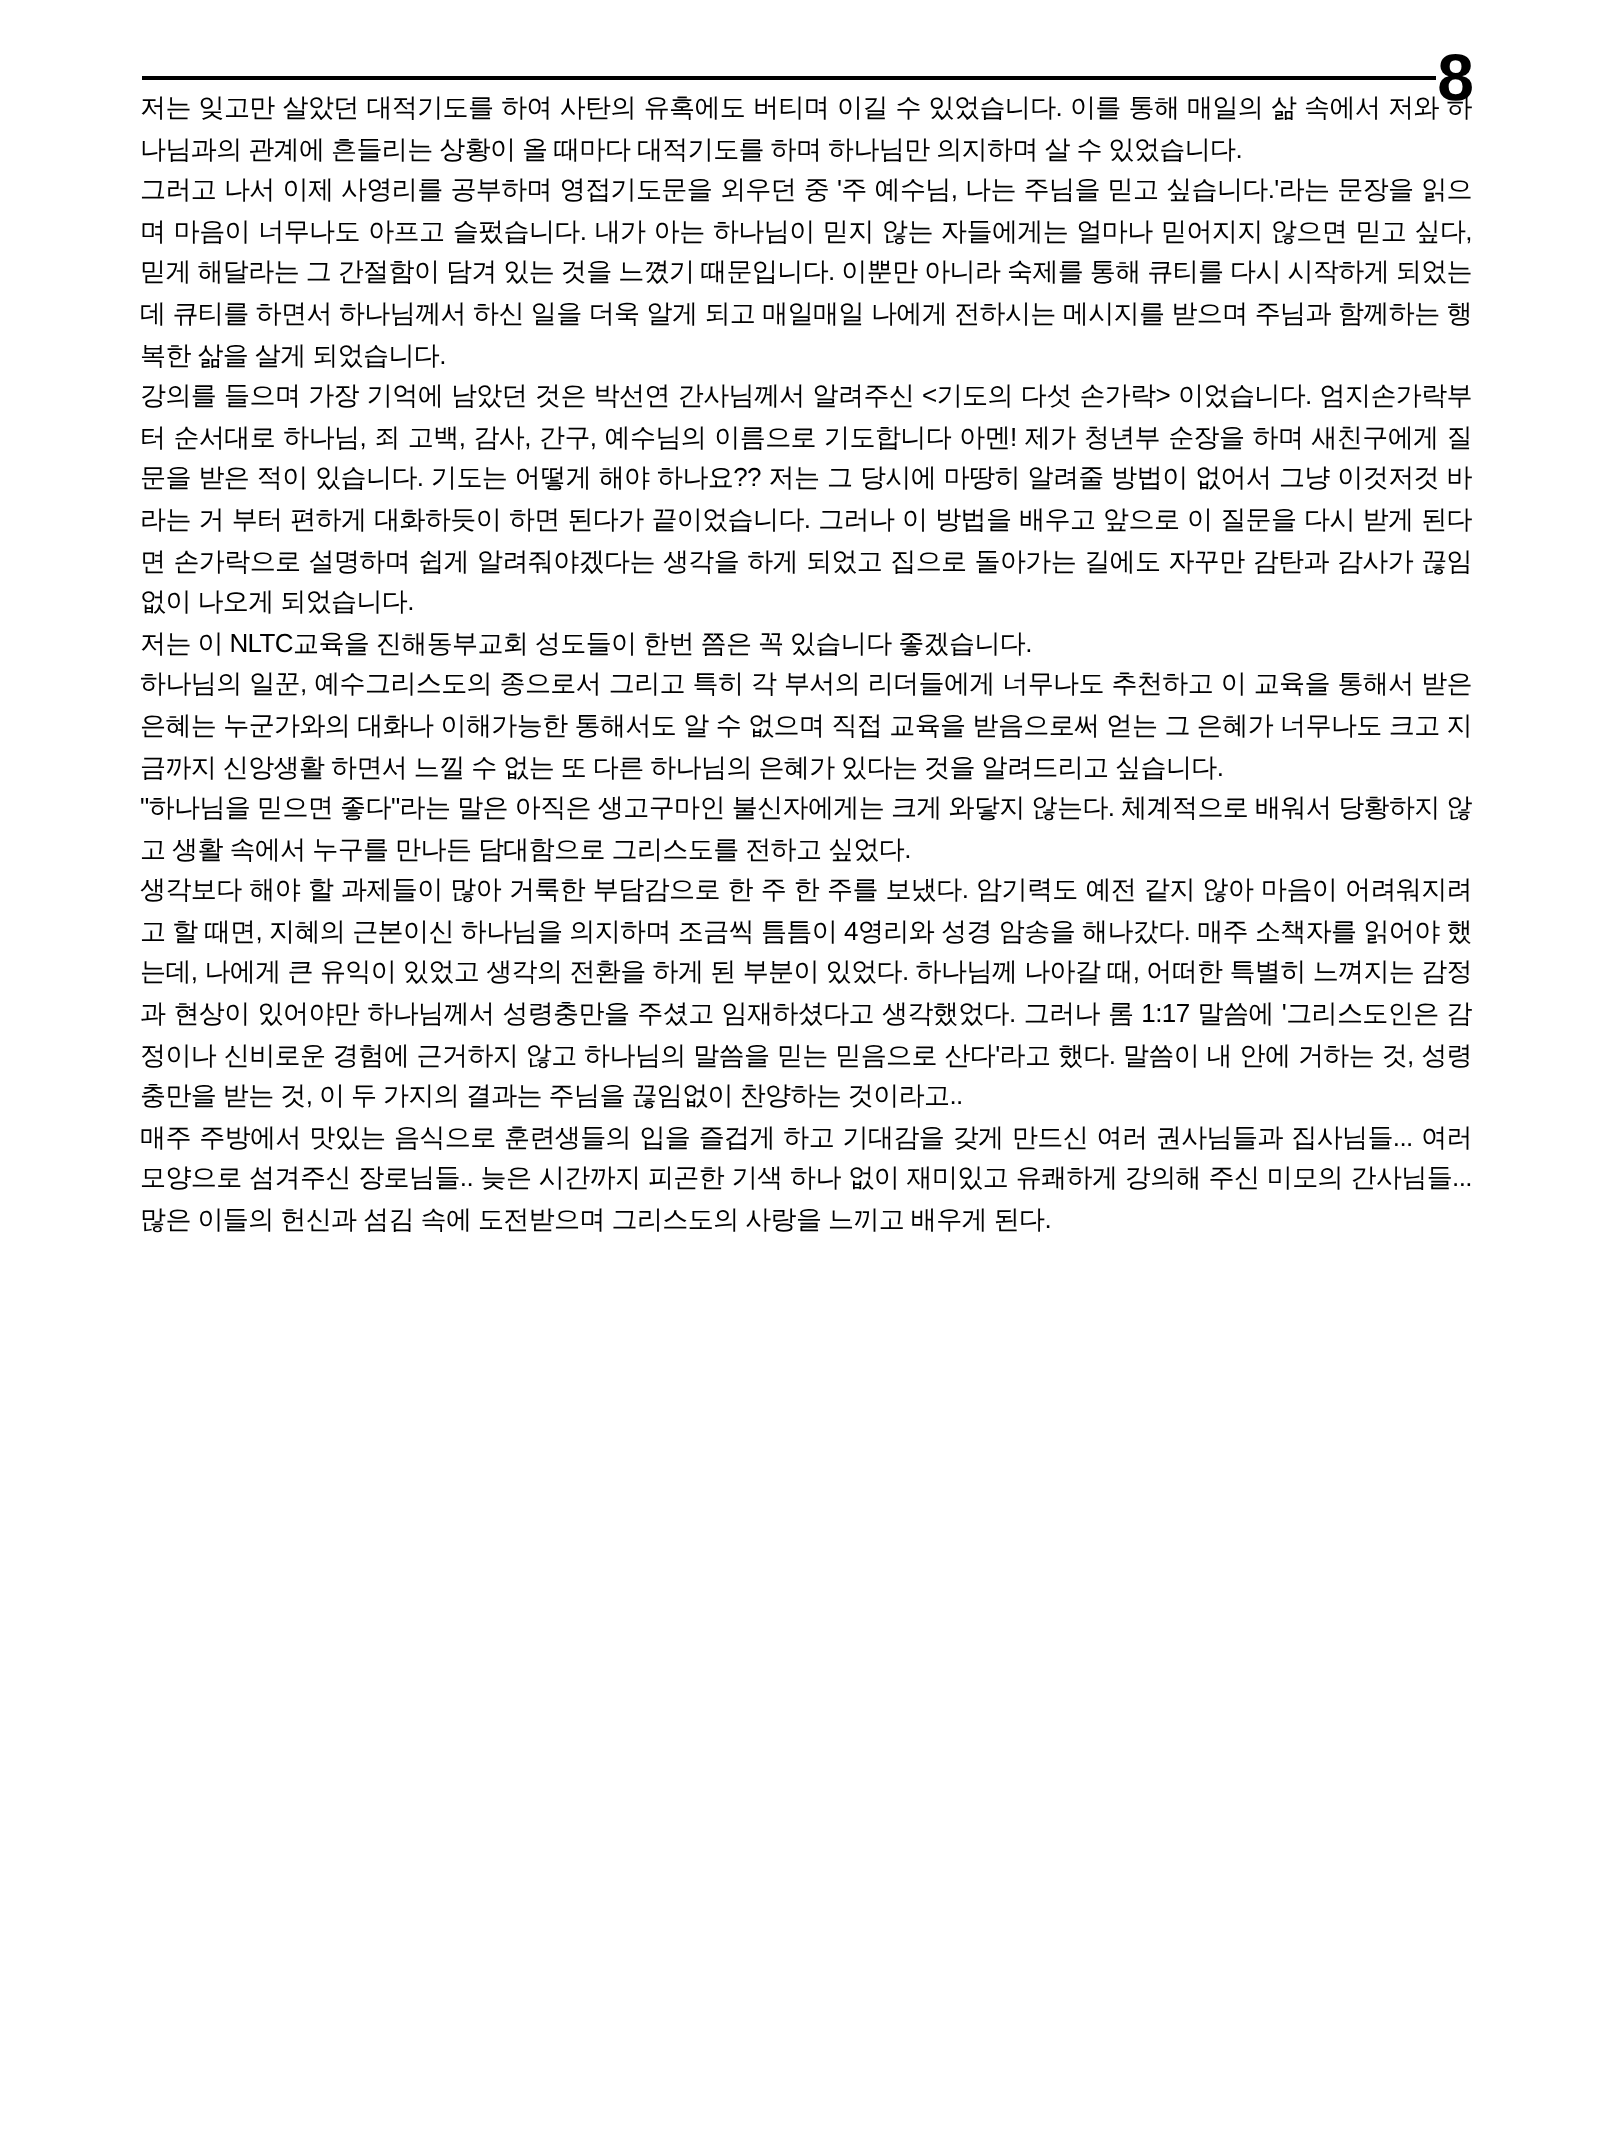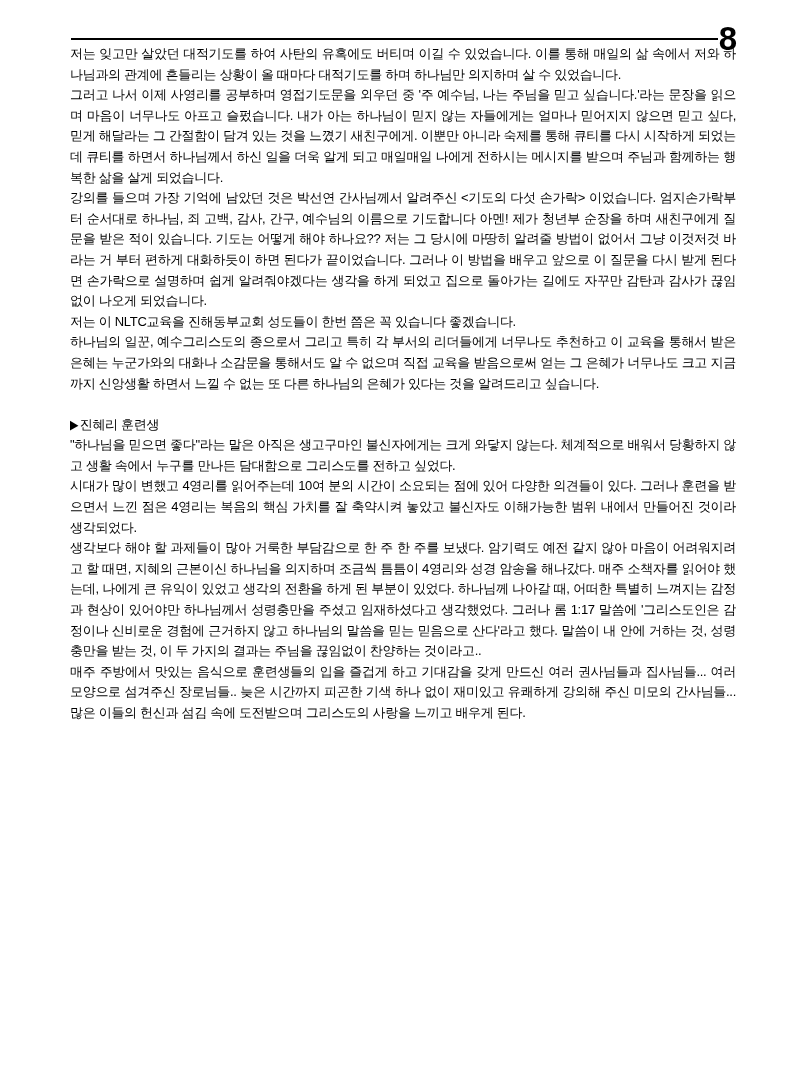--- a/index.html
+++ b/index.html
@@ -64,27 +64,25 @@
 
 <div class="page">
 
   <div class="page-header">
     <div class="header-rule"></div>
     <div class="page-number">8</div>
   </div>
 
   <div class="content">
     <p>저는 잊고만 살았던 대적기도를 하여 사탄의 유혹에도 버티며 이길 수 있었습니다. 이를 통해 매일의 삶 속에서 저와 하나님과의 관계에 흔들리는 상황이 올 때마다 대적기도를 하며 하나님만 의지하며 살 수 있었습니다.</p>
-    <p>그러고 나서 이제 사영리를 공부하며 영접기도문을 외우던 중 '주 예수님, 나는 주님을 믿고 싶습니다.'라는 문장을 읽으며 마음이 너무나도 아프고 슬펐습니다. 내가 아는 하나님이 믿지 않는 자들에게는 얼마나 믿어지지 않으면 믿고 싶다, 믿게 해달라는 그 간절함이 담겨 있는 것을 느꼈기 새친구에게. 이뿐만 아니라 숙제를 통해 큐티를 다시 시작하게 되었는데 큐티를 하면서 하나님께서 하신 일을 더욱 알게 되고 매일매일 나에게 전하시는 메시지를 받으며 주님과 함께하는 행복한 삶을 살게 되었습니다.</p>
+    <p>그러고 나서 이제 사영리를 공부하며 영접기도문을 외우던 중 '주 예수님, 나는 주님을 믿고 싶습니다.'라는 문장을 읽으며 마음이 너무나도 아프고 슬펐습니다. 내가 아는 하나님이 믿지 않는 자들에게는 얼마나 믿어지지 않으면 믿고 싶다, 믿게 해달라는 그 간절함이 담겨 있는 것을 느꼈기 때문입니다. 이뿐만 아니라 숙제를 통해 큐티를 다시 시작하게 되었는데 큐티를 하면서 하나님께서 하신 일을 더욱 알게 되고 매일매일 나에게 전하시는 메시지를 받으며 주님과 함께하는 행복한 삶을 살게 되었습니다.</p>
     <p>강의를 들으며 가장 기억에 남았던 것은 박선연 간사님께서 알려주신 &lt;기도의 다섯 손가락&gt; 이었습니다. 엄지손가락부터 순서대로 하나님, 죄 고백, 감사, 간구, 예수님의 이름으로 기도합니다 아멘! 제가 청년부 순장을 하며 새친구에게 질문을 받은 적이 있습니다. 기도는 어떻게 해야 하나요?? 저는 그 당시에 마땅히 알려줄 방법이 없어서 그냥 이것저것 바라는 거 부터 편하게 대화하듯이 하면 된다가 끝이었습니다. 그러나 이 방법을 배우고 앞으로 이 질문을 다시 받게 된다면 손가락으로 설명하며 쉽게 알려줘야겠다는 생각을 하게 되었고 집으로 돌아가는 길에도 자꾸만 감탄과 감사가 끊임 없이 나오게 되었습니다.</p>
     <p>저는 이 NLTC교육을 진해동부교회 성도들이 한번 쯤은 꼭 있습니다 좋겠습니다.</p>
-    <p>하나님의 일꾼, 예수그리스도의 종으로서 그리고 특히 각 부서의 리더들에게 너무나도 추천하고 이 교육을 통해서 받은 은혜는 누군가와의 대화나 소감문을 통해서도 알 수 없으며 직접 교육을 받음으로써 얻는 그 은혜가 너무나도 크고 지금까지 신앙생활 하면서 느낄 수 없는 또 다른 하나님의 은혜가 있다는 것을 알려드리고 싶습니다.</p>
+    <p>하나님의 일꾼, 예수그리스도의 종으로서 그리고 특히 각 부서의 리더들에게 너무나도 추천하고 이 교육을 통해서 받은 은혜는 누군가와의 대화나 이해가능한 통해서도 알 수 없으며 직접 교육을 받음으로써 얻는 그 은혜가 너무나도 크고 지금까지 신앙생활 하면서 느낄 수 없는 또 다른 하나님의 은혜가 있다는 것을 알려드리고 싶습니다.</p>
 
-    <p class="section-heading"><span class="marker">▶</span><span>진혜리 훈련생</span></p>
 
     <p>"하나님을 믿으면 좋다"라는 말은 아직은 생고구마인 불신자에게는 크게 와닿지 않는다. 체계적으로 배워서 당황하지 않고 생활 속에서 누구를 만나든 담대함으로 그리스도를 전하고 싶었다.</p>
-    <p>시대가 많이 변했고 4영리를 읽어주는데 10여 분의 시간이 소요되는 점에 있어 다양한 의견들이 있다. 그러나 훈련을 받으면서 느낀 점은 4영리는 복음의 핵심 가치를 잘 축약시켜 놓았고 불신자도 이해가능한 범위 내에서 만들어진 것이라 생각되었다.</p>
     <p>생각보다 해야 할 과제들이 많아 거룩한 부담감으로 한 주 한 주를 보냈다. 암기력도 예전 같지 않아 마음이 어려워지려고 할 때면, 지혜의 근본이신 하나님을 의지하며 조금씩 틈틈이 4영리와 성경 암송을 해나갔다. 매주 소책자를 읽어야 했는데, 나에게 큰 유익이 있었고 생각의 전환을 하게 된 부분이 있었다. 하나님께 나아갈 때, 어떠한 특별히 느껴지는 감정과 현상이 있어야만 하나님께서 성령충만을 주셨고 임재하셨다고 생각했었다. 그러나 롬 1:17 말씀에 '그리스도인은 감정이나 신비로운 경험에 근거하지 않고 하나님의 말씀을 믿는 믿음으로 산다'라고 했다. 말씀이 내 안에 거하는 것, 성령 충만을 받는 것, 이 두 가지의 결과는 주님을 끊임없이 찬양하는 것이라고..</p>
     <p>매주 주방에서 맛있는 음식으로 훈련생들의 입을 즐겁게 하고 기대감을 갖게 만드신 여러 권사님들과 집사님들... 여러 모양으로 섬겨주신 장로님들.. 늦은 시간까지 피곤한 기색 하나 없이 재미있고 유쾌하게 강의해 주신 미모의 간사님들... 많은 이들의 헌신과 섬김 속에 도전받으며 그리스도의 사랑을 느끼고 배우게 된다.</p>
 
   </div>
 
 </div>
 
 </body></html>

